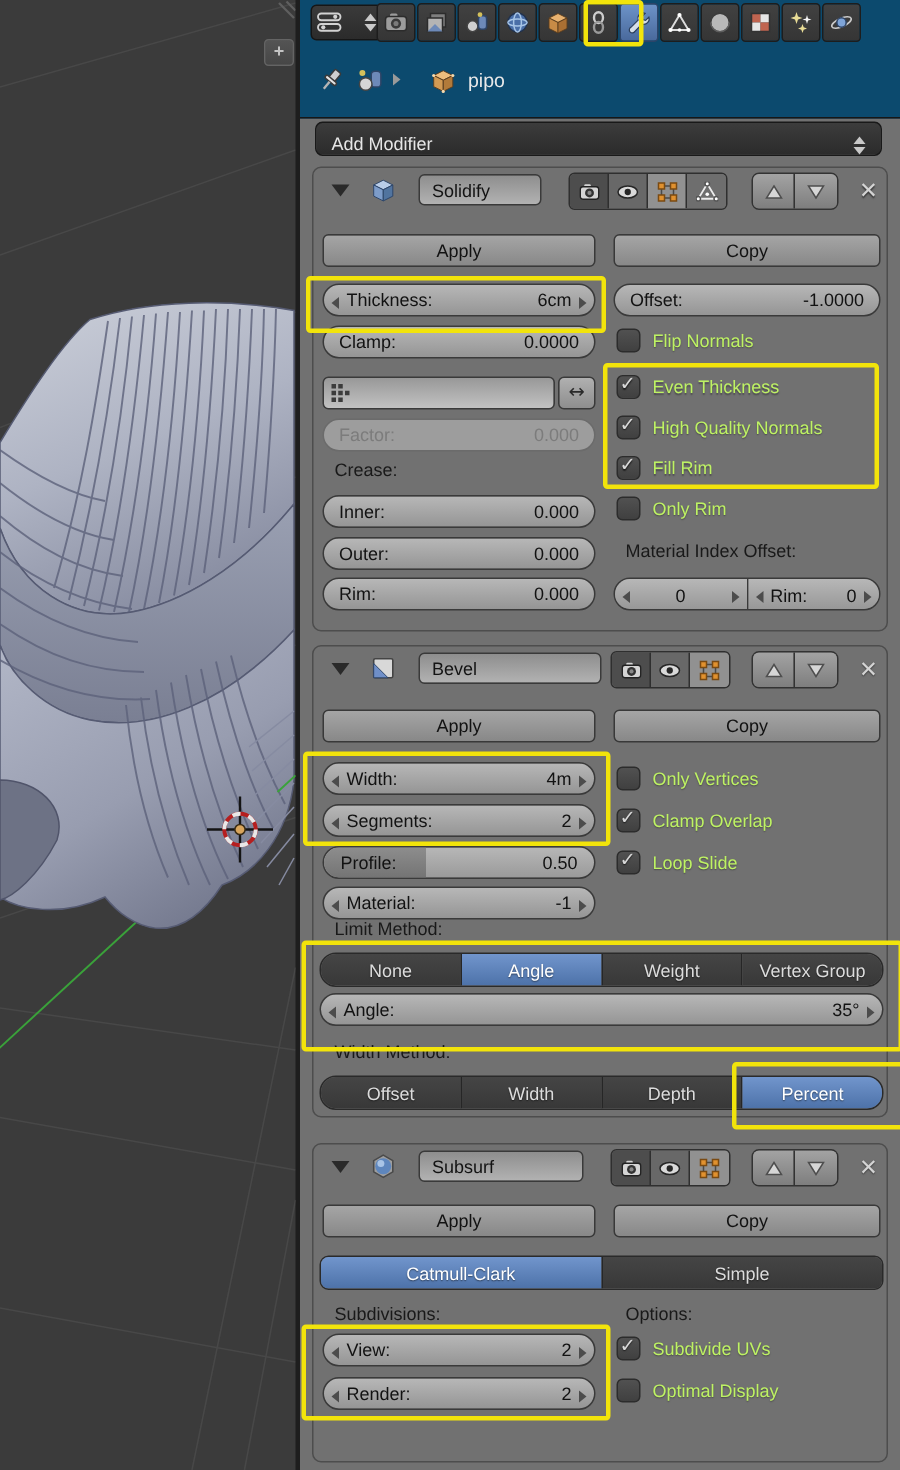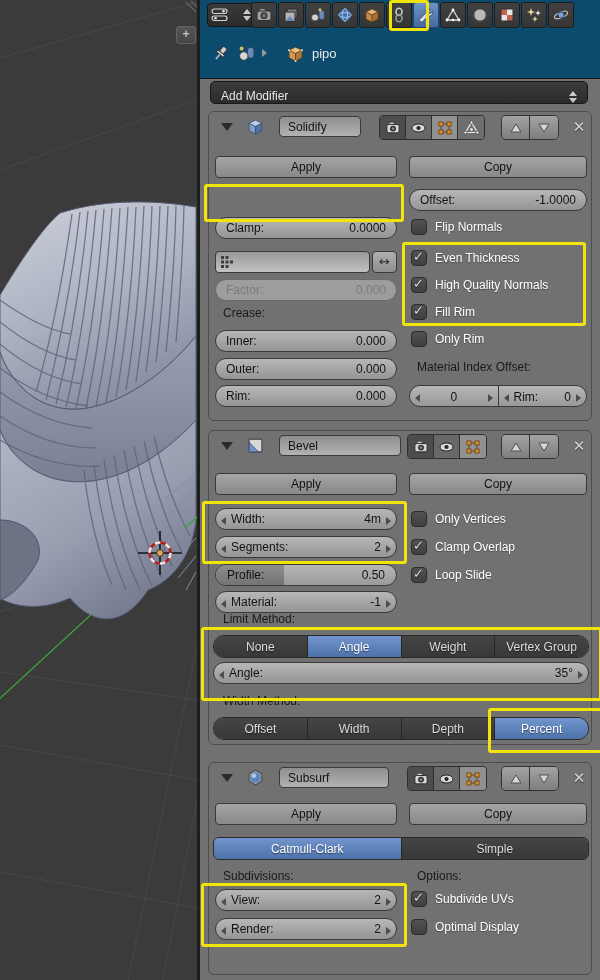--- a/index.html
+++ b/index.html
@@ -81,21 +81,21 @@
   .paircell{flex:1;background:linear-gradient(#b7b7b7,#959595);position:relative;display:flex;align-items:center;justify-content:space-between;padding:0 13px;color:#121212;border-right:1px solid #3a3a3a;box-sizing:border-box;}
   .paircell:last-child{border-right:none;}
   .vg-field{position:absolute;height:22px;background:linear-gradient(#989898,#c2c2c2);border:1px solid #3a3a3a;border-radius:4px;display:flex;align-items:center;padding:0 4px;box-sizing:border-box;}
   .vg-swap{position:absolute;height:22px;width:25px;background:linear-gradient(#b0b0b0,#8e8e8e);border:1px solid #3a3a3a;border-radius:4px;color:#2a2a2a;text-align:center;line-height:20px;font-family:"DejaVu Sans",sans-serif;font-size:13px;box-sizing:border-box;}
   .chk-row{position:absolute;height:18px;display:flex;align-items:center;gap:8px;}
   .chk{width:16px;height:16px;border-radius:4px;background:linear-gradient(#515151,#404040);border:1px solid #2c2c2c;position:relative;box-sizing:border-box;flex:none;}
   .chk.checked::after{
     content:"✓";position:absolute;left:1px;top:-2px;color:#d9d9d9;font-family:"DejaVu Sans",sans-serif;
     font-size:13px;font-weight:bold;text-shadow:0 1px 1px rgba(0,0,0,.6);
   }
-  .chk-lab{color:#ffffff;text-shadow:0 1px 1px rgba(0,0,0,.35);}
+  .chk-lab{color:#bef264;text-shadow:0 1px 1px rgba(0,0,0,.35);}
   .dark-label{position:absolute;color:#191919;height:14px;line-height:14px;}
   .seg{position:absolute;height:23px;display:flex;border:1px solid #2a2a2a;border-radius:11px;overflow:hidden;box-sizing:border-box;}
   .seg-item{flex:1;background:linear-gradient(#454545,#383838);color:#dcdcdc;text-align:center;line-height:22px;border-right:1px solid #262626;box-sizing:border-box;text-shadow:0 1px 1px rgba(0,0,0,.5);}
   .seg-item:last-child{border-right:none;}
   .seg-item.active{background:linear-gradient(#7195cc,#4d72a9);color:#fff;}
   
   .ann{position:absolute;border:3px solid #f2e40b;border-radius:3px;pointer-events:none;z-index:50;}
   .ic{display:block;}
 </style>
 </head>
@@ -391,20 +391,24 @@
               <svg class="ic" width="12" height="10" viewBox="0 0 12 10">
                 <polygon points="1,1 11,1 6,9" fill="#d6d6d6" stroke="#4e4e4e"></polygon>
               </svg>
             </div>
         </div>
         <div class="xclose" style="left:360px;">✕</div>
       </div>
       <div class="btn" style="left:6px;top:44px;width:182px;">Apply</div>
       <div class="btn" style="left:200px;top:44px;width:178px;">Copy</div>
 
+      <div class="pill arrows" style="left:6px;top:77px;width:182px;">
+        <span>Thickness:</span>
+          <span>6cm</span>
+      </div>
       <div class="pill" style="left:200px;top:77px;width:178px;">
         <span>Offset:</span>
           <span>-1.0000</span>
       </div>
       <div class="pill" style="left:6px;top:105px;width:182px;">
         <span>Clamp:</span>
           <span>0.0000</span>
       </div>
       <div class="chk-row" style="left:202px;top:106px;">
         <span class="chk"></span>

